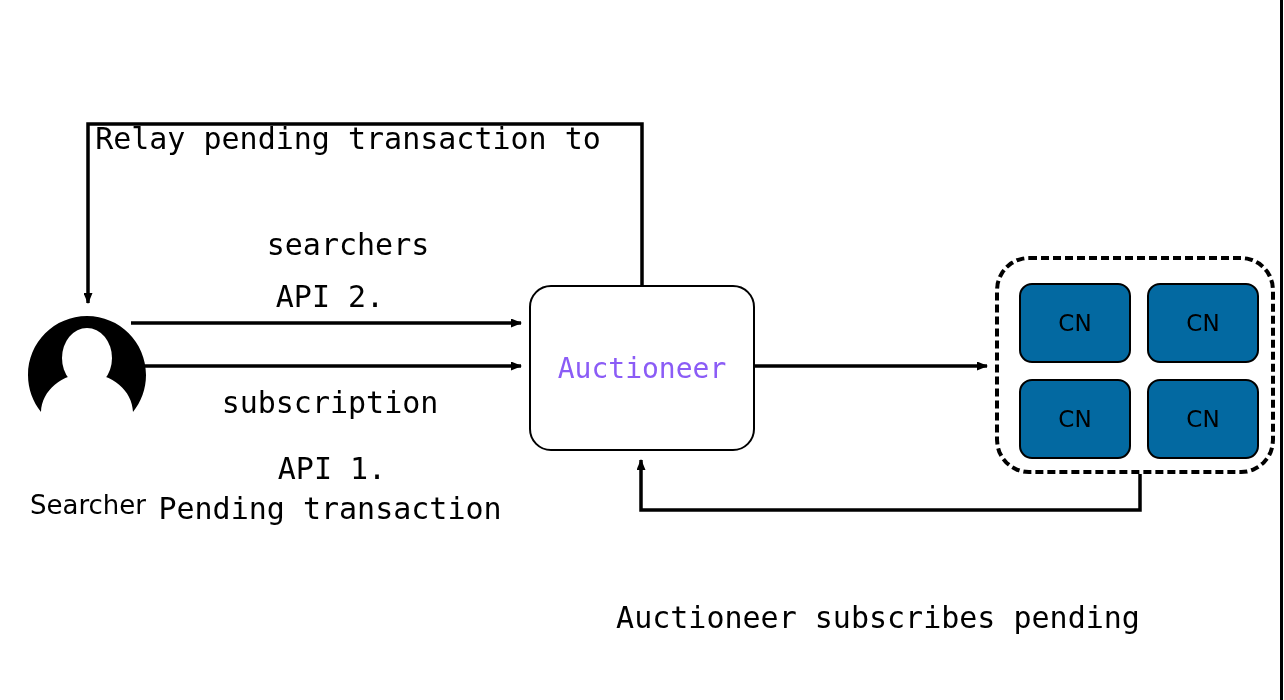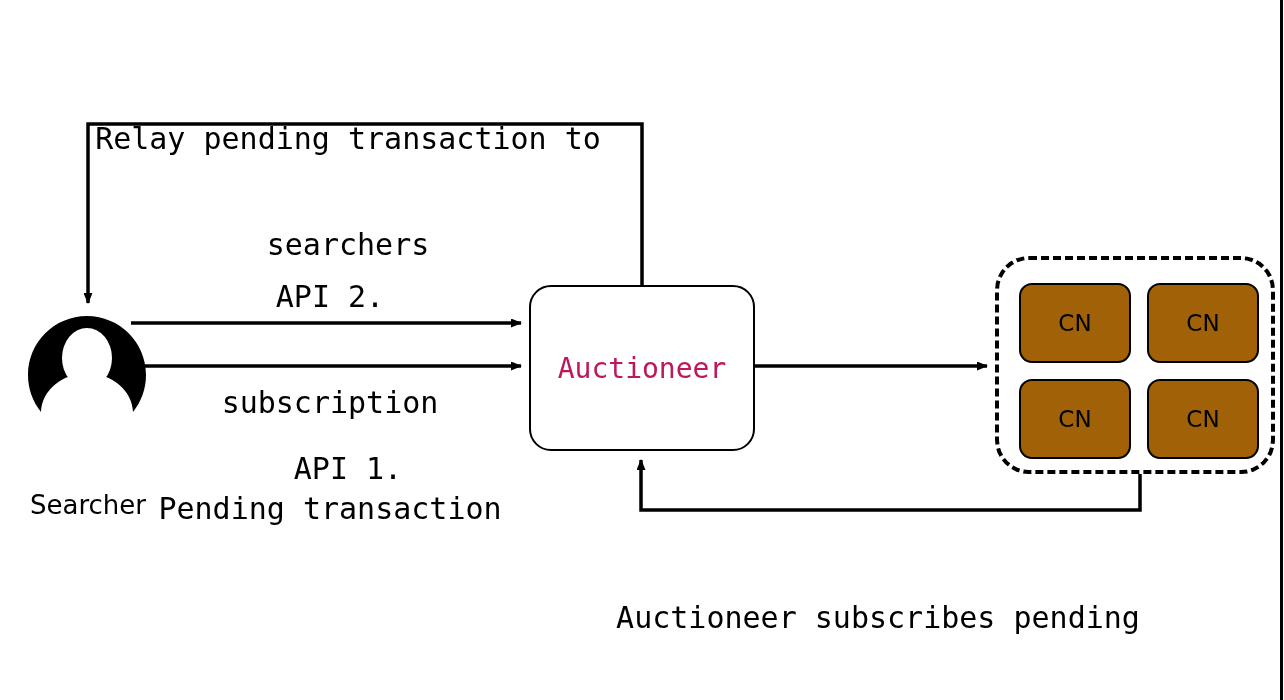--- a/index.html
+++ b/index.html
@@ -52,21 +52,21 @@
     border-radius: 22px;
     background: #fff;
     box-sizing: border-box;
     display: flex;
     align-items: center;
     justify-content: center;
   }
   #auctioneer-box .label {
     font-family: "DejaVu Sans Mono", "Liberation Mono", monospace;
     font-size: 28px;
-    color: #be185d;
+    color: #8b5cf6;
   }
 
   
   #cn-cluster {
     position: absolute;
     left: 995px;
     top: 256px;
     width: 280px;
     height: 218px;
     border: 4px dashed #000;
@@ -82,21 +82,21 @@
     height: 176px;
     display: grid;
     grid-template-columns: 112px 112px;
     grid-template-rows: 80px 80px;
     column-gap: 16px;
     row-gap: 16px;
   }
   .cn-box {
     border: 2px solid #000;
     border-radius: 13px;
-    background: #a16207;
+    background: #0369a1;
     box-sizing: border-box;
     display: flex;
     align-items: center;
     justify-content: center;
     font-family: "DejaVu Sans", "Liberation Sans", sans-serif;
     font-size: 23px;
     color: #000;
   }
 
   
@@ -109,21 +109,21 @@
   }
   #searcher-label {
     left: 18px;
     top: 446px;
     width: 140px;
   }
 
   
   #relay-label      { left: 88px;  top: 50px;  width: 520px; }
   #api2-label       { left: 128px; top: 208px; width: 404px; }
-  #api1-label       { left: 180px; top: 380px; width: 336px; }
+  #api1-label       { left: 164px; top: 380px; width: 336px; }
   #cn-sub-label     { left: 600px; top: 529px; width: 556px; }
 
   
   #right-rule {
     position: absolute;
     left: 1280px;
     top: 0;
     width: 3px;
     height: 700px;
     background: #000;

